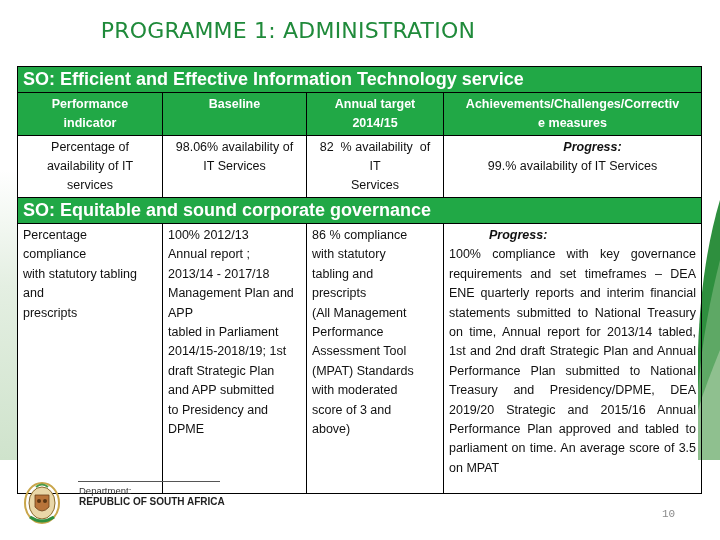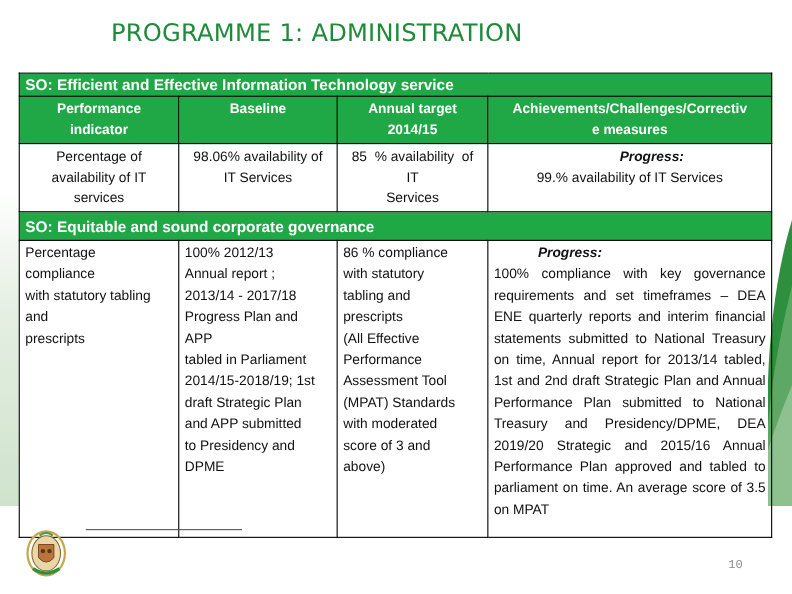--- a/index.html
+++ b/index.html
@@ -23,21 +23,21 @@
   }
   table.main {
     position:absolute; left:17px; top:66px; width:684px;
     border-collapse:collapse; table-layout:fixed;
     font-size:12.5px; color:#111;
   }
   table.main td, table.main th {
     border:1px solid #000; vertical-align:top; padding:2px 5px;
   }
   .so-row td {
-    background:#21a846; color:#fff; font-weight:bold; font-size:14px;
+    background:#21a846; color:#fff; font-weight:bold; font-size:18px;
     padding:2px 5px; height:15px;
   }
   .so-row.second td { height:21px; vertical-align:middle;margin-top:43px; }
   .hdr th {
     background:#21a846; color:#fff; font-weight:bold; text-align:center;
     font-size:12.5px; line-height:19px; height:36px; padding:0 4px;
   }
   .data1 td { height:52px; line-height:19px;text-align:center; }
   .data2 td { height:265px; line-height:19.4px; }
   .justify { text-align:justify; }
@@ -107,21 +107,21 @@
     <td>
       <span class="line">Percentage of</span>
       <span class="line">availability of IT</span>
       <span class="line">services</span>
     </td>
     <td>
       <span class="line">98.06% availability of</span>
       <span class="line">IT Services</span>
     </td>
     <td>
-      <span class="line" style="white-space:pre">85  % availability  of</span>
+      <span class="line" style="white-space:pre">82  % availability  of</span>
       <span class="line">IT</span>
       <span class="line">Services</span>
     </td>
     <td>
       <span class="prog">Progress:</span>
       <span class="line">99.% availability of IT Services</span>
     </td>
   </tr>
 
   <tr class="so-row second">
@@ -133,35 +133,35 @@
       <span class="line">Percentage</span>
       <span class="line">compliance</span>
       <span class="line">with statutory tabling</span>
       <span class="line">and</span>
       <span class="line">prescripts</span>
     </td>
     <td>
       <span class="line">100% 2012/13</span>
       <span class="line">Annual report ;</span>
       <span class="line">2013/14 - 2017/18</span>
-      <span class="line">Progress Plan and</span>
+      <span class="line">Management Plan and</span>
       <span class="line">APP</span>
       <span class="line">tabled in Parliament</span>
       <span class="line">2014/15-2018/19; 1st</span>
       <span class="line">draft Strategic Plan</span>
       <span class="line">and APP submitted</span>
       <span class="line">to Presidency and</span>
       <span class="line">DPME</span>
     </td>
     <td>
       <span class="line">86 % compliance</span>
       <span class="line">with statutory</span>
       <span class="line">tabling and</span>
       <span class="line">prescripts</span>
-      <span class="line">(All Effective</span>
+      <span class="line">(All Management</span>
       <span class="line">Performance</span>
       <span class="line">Assessment Tool</span>
       <span class="line">(MPAT) Standards</span>
       <span class="line">with moderated</span>
       <span class="line">score of 3 and</span>
       <span class="line">above)</span>
     </td>
     <td class="justify">
       <span class="prog">Progress:</span>
       <span class="line justify">100% compliance with key governance requirements and set timeframes – DEA ENE quarterly reports and interim financial statements submitted to National Treasury on time, Annual report for 2013/14 tabled, 1st and 2nd draft Strategic Plan and Annual Performance Plan submitted to National Treasury and Presidency/DPME, DEA 2019/20 Strategic and 2015/16 Annual Performance Plan approved and tabled to parliament on time.  An average score of 3.5 on MPAT</span>
@@ -177,16 +177,18 @@
       <ellipse cx="20" cy="24" rx="13" ry="16" fill="#e9d7a8" stroke="#8a6a2a" stroke-width="1"></ellipse>
       <path d="M13 16 L27 16 L27 28 Q20 36 13 28 Z" fill="#b8743a" stroke="#6b3f1a" stroke-width="0.8"></path>
       <circle cx="17" cy="22" r="2" fill="#5a3512"></circle>
       <circle cx="23" cy="22" r="2" fill="#5a3512"></circle>
       <path d="M8 38 Q20 46 32 38" stroke="#2e8f3e" stroke-width="3" fill="none"></path>
       <path d="M14 8 Q20 3 26 8" stroke="#4a9a4a" stroke-width="2" fill="none"></path>
     </svg>
   </div>
   <div class="rule"></div>
   <div class="dept">
+    <div>Department:</div>
+    <div class="bold">REPUBLIC OF SOUTH AFRICA</div>
   </div>
 </div>
 
 <div class="pagenum">10</div>
 
 </body></html>

